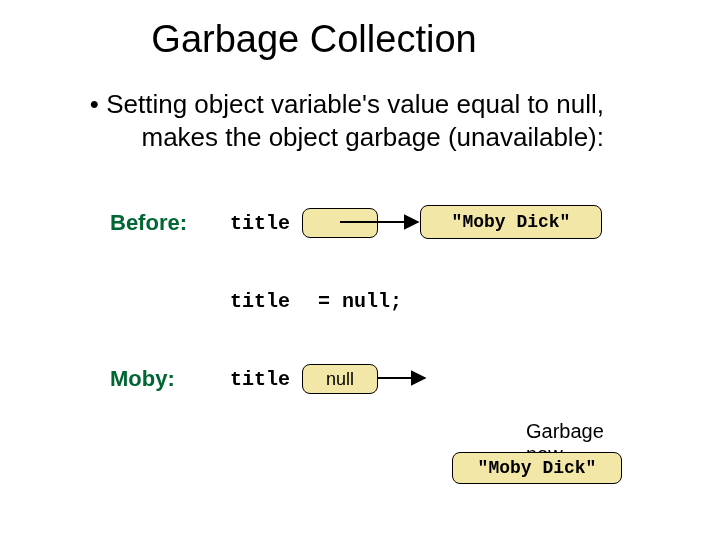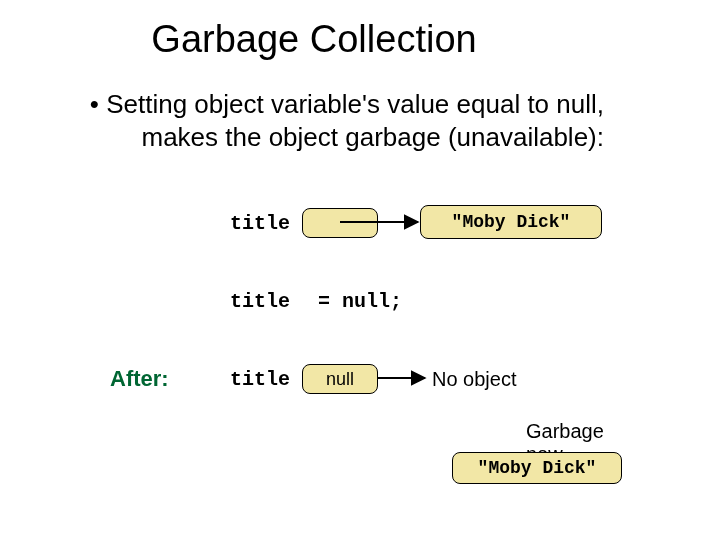--- a/index.html
+++ b/index.html
@@ -98,31 +98,31 @@
 
 <div class="slide">
 
   <div class="title">Garbage Collection</div>
 
   <div class="bullet">
     <span>Setting object variable's value equal to null,</span>
     <span class="line2">makes the object garbage (unavailable):</span>
   </div>
 
+  <div class="label before-label">Before:</div>
   <div class="code before-title">title</div>
   <div class="box before-box"></div>
   <div class="box before-val">"Moby Dick"</div>
 
   <div class="code assign-title">title</div>
   <div class="code assign-code"> = null;</div>
 
-  <div class="label after-label">After:</div>
+  <div class="label after-label">Moby:</div>
   <div class="code after-title">title</div>
   <div class="box after-box">null</div>
-  <div class="plain-txt after-noobj">No object</div>
   <div class="plain-txt garbage-now">Garbage now</div>
   <div class="box garbage-box">"Moby Dick"</div>
 
   <svg class="arrows" width="720" height="540">
     <defs>
       <marker id="ah" viewBox="0 0 10 10" refX="9" refY="5" markerWidth="8" markerHeight="8" orient="auto">
         <path d="M 0 0 L 10 5 L 0 10 z" fill="#000"></path>
       </marker>
     </defs>
 

